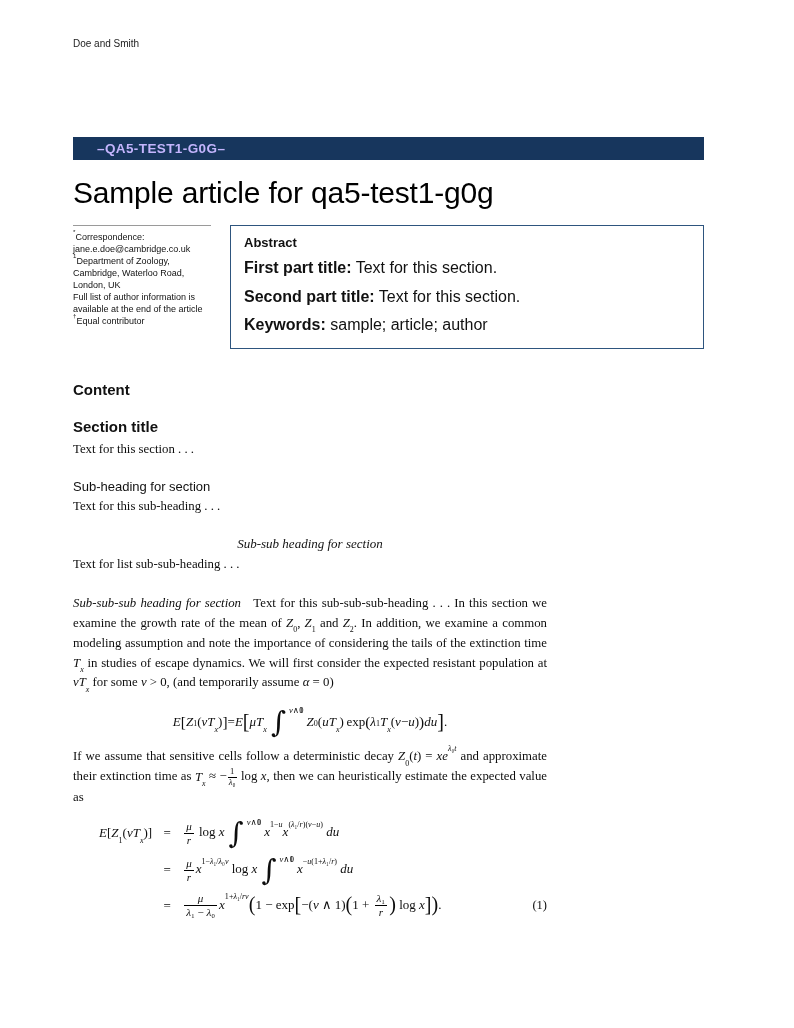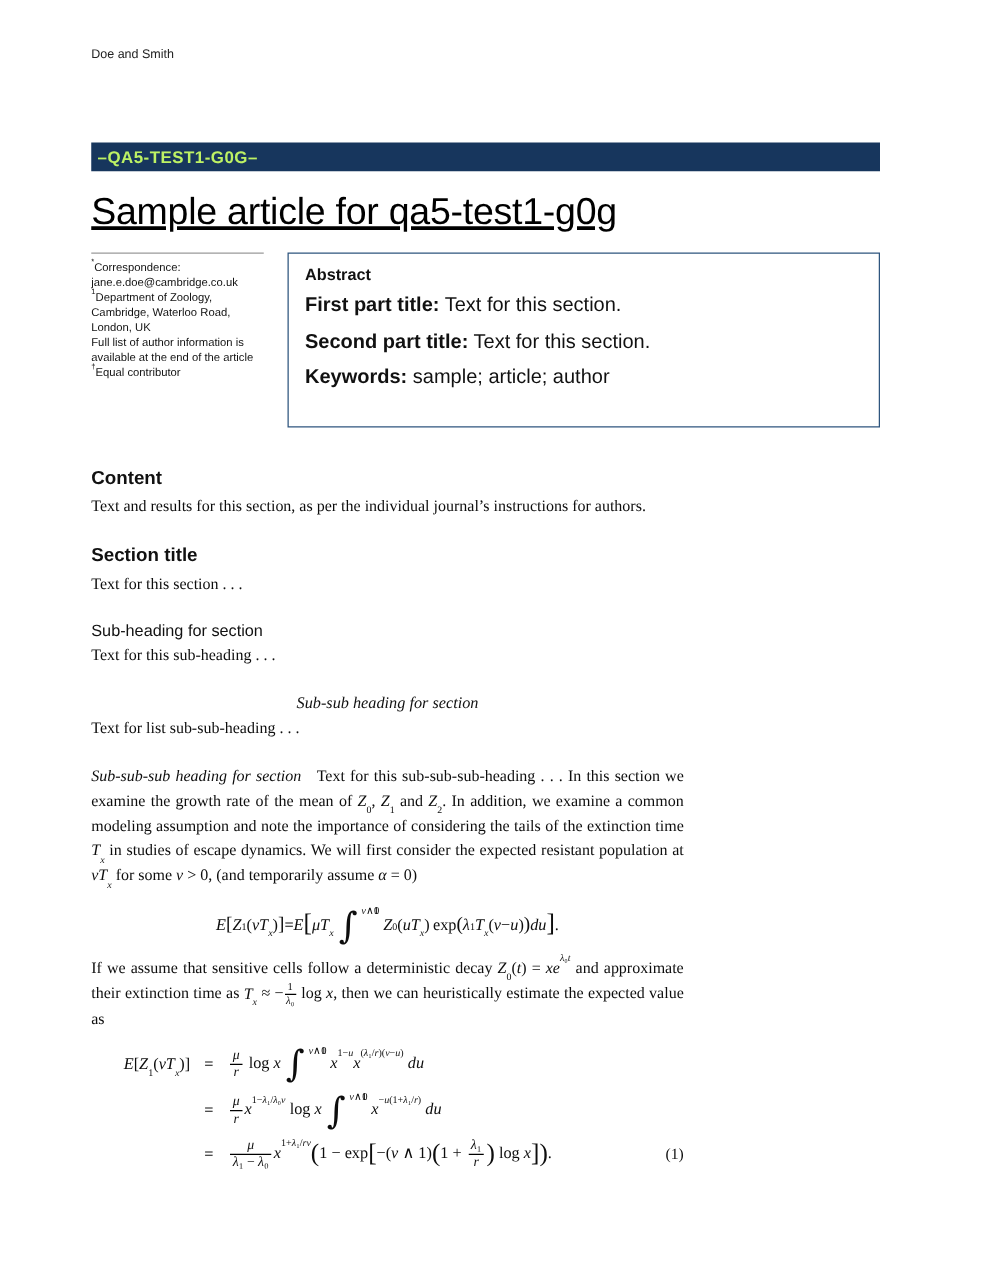--- a/index.html
+++ b/index.html
@@ -2,35 +2,35 @@
 <html><head>
 <meta charset="utf-8">
 <style>
   html,body{margin:0;padding:0;background:#ffffff;}
   body{width:794px;height:1028px;overflow:hidden;}
   .page{box-sizing:border-box;width:794px;height:768px;padding:38px 90px 0 73px;
         font-family:"Liberation Sans",sans-serif;color:#111;background:#fff;}
 
   .running{font-size:10px;color:#222;}
 
-  .banner{margin-top:65px;background:#17365d;color:#bef264;height:23px;display:flex;
-          align-items:center;padding-left:5px;font-weight:bold;font-size:13.5px;letter-spacing:.4px;}
+  .banner{margin-top:88px;background:#17365d;color:#c4b5fd;height:23px;display:flex;
+          align-items:center;padding-left:24px;font-weight:bold;font-size:13.5px;letter-spacing:.4px;}
 
-  .title{margin-top:16px;font-size:30px;font-weight:400;color:#000;letter-spacing:-.2px;text-decoration:underline;}
+  .title{margin-top:16px;font-size:30px;font-weight:400;color:#000;letter-spacing:-.2px;}
 
   .authors{margin-top:13px;font-size:13.5px;color:#111;}
   .authors sup{font-size:.6em;top:-.55em;}
 
   .cols{margin-top:15px;display:flex;}
   .side{width:138px;margin-right:19px;flex:none;}
   .side-rule{border-top:1px solid #9a9a9a;margin-bottom:5px;}
   .side-line{font-size:9px;line-height:1.34;color:#111;}
   .side-line sup{font-size:.68em;top:-.35em;}
 
-  .absbox{flex:1;border:1.5px solid #2e557e;padding:9px 13px 28px;align-self:flex-start;}
+  .absbox{flex:1;border:1.5px solid #2e557e;padding:9px 13px 12px;align-self:flex-start;}
   .abs-h{font-weight:bold;font-size:13px;margin-bottom:4px;}
   .abs-row{font-size:16px;margin-top:7px;line-height:1.35;}
   .abs-row b{font-weight:bold;}
 
   .main{margin-top:32px;width:474px;}
   .h1{font-size:15px;font-weight:bold;margin:0 0 5px;}
   .h1.spaced{margin-top:20px;}
   .h2{font-size:13px;font-weight:400;margin:19px 0 3px;}
   .h3{font-family:"Liberation Serif",serif;font-style:italic;font-size:13px;margin:19px 0 3px;text-align:center;}
   .body-p{font-family:"Liberation Serif",serif;font-size:12.8px;line-height:1.56;
@@ -107,21 +107,20 @@
       </div>
       <div class="abs-row">
         <b>Keywords:</b>
         <span>sample; article; author</span>
       </div>
     </div>
   </div>
 
   <div class="main">
     <div class="h1">Content</div>
-    <p class="body-p">Text and results for this section, as per the individual journal’s instructions for authors.</p>
 
     <div class="h1 spaced">Section title</div>
     <p class="body-p">Text for this section . . .</p>
 
     <div class="h2">Sub-heading for section</div>
     <p class="body-p">Text for this sub-heading . . .</p>
 
     <div class="h3">Sub-sub heading for section</div>
     <p class="body-p">Text for list sub-sub-heading . . .</p>
 

